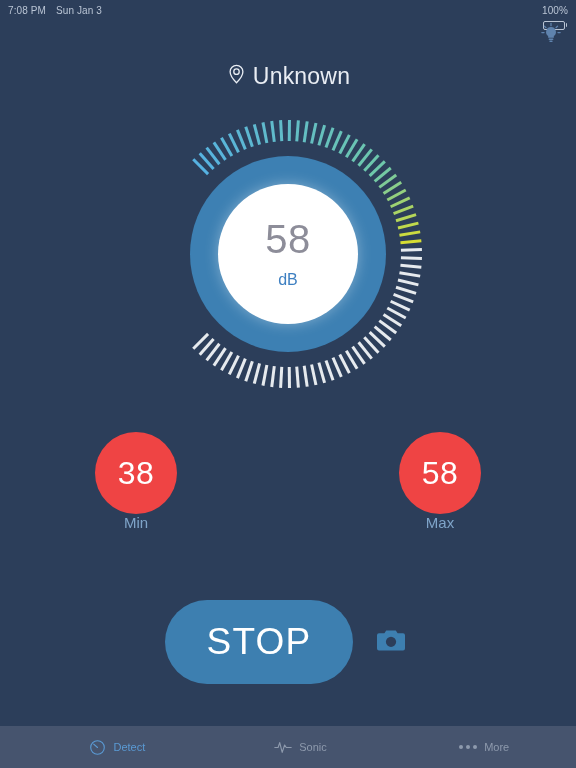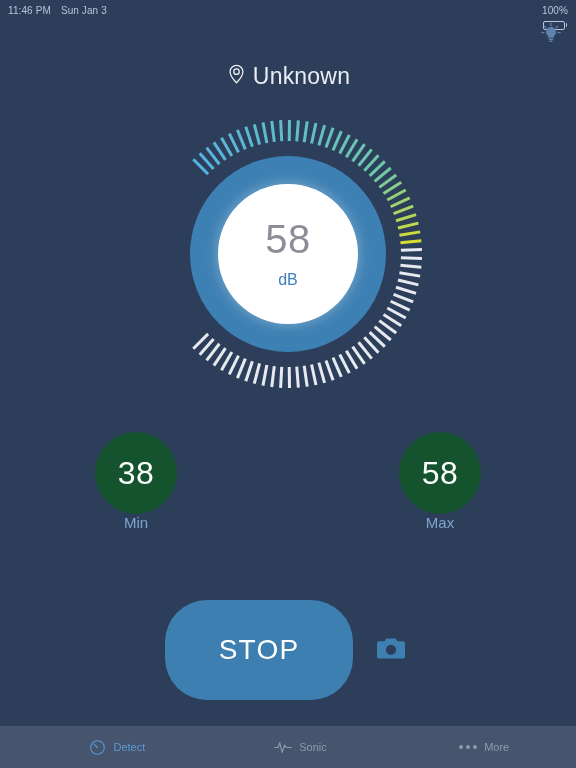--- a/index.html
+++ b/index.html
@@ -146,21 +146,21 @@
     gap: 222px;
   }
   .mm-item {
     display: flex;
     flex-direction: column;
     align-items: center;
   }
   .mm-circle {
     width: 82px; height: 82px;
     border-radius: 50%;
-    background: #14532d;
+    background: #ef4444;
     display: flex;
     align-items: center;
     justify-content: center;
     color: #ffffff;
     font-size: 32px;
     letter-spacing: 0.5px;
   }
   .mm-label {
     font-size: 15px;
     color: #7fa4c9;
@@ -171,28 +171,28 @@
     position: absolute;
     top: 600px;
     left: 0; right: 0;
     display: flex;
     align-items: center;
     justify-content: center;
     gap: 18px;
   }
   .stop-btn {
     width: 188px;
-    height: 100px;
+    height: 84px;
     border-radius: 42px;
     background: #3d7fb0;
     display: flex;
     align-items: center;
     justify-content: center;
     color: #ffffff;
-    font-size: 28px;
+    font-size: 37px;
     letter-spacing: 1.2px;
     cursor: pointer;
     border: none;
     font-family: "Liberation Sans", sans-serif;
   }
   .cam-btn {
     width: 40px; height: 40px;
     display: flex;
     align-items: center;
     justify-content: center;
@@ -235,21 +235,21 @@
   .dots { display: flex; gap: 3px; align-items: center; }
   .dots i { width: 4px; height: 4px; border-radius: 50%; background: currentColor; display:block; }
 </style>
 </head>
 <body>
 
 <div id="app">
 
   <div class="statusbar">
     <div class="status-left">
-      <span>11:46 PM</span>
+      <span>7:08 PM</span>
       <span>Sun Jan 3</span>
     </div>
     <div class="status-right">
       <span class="wifi-ico">
         <svg viewBox="0 0 16 12" width="12" height="9">
           <path d="M8 11.2 L5.6 8.4 Q8 6.3 10.4 8.4 Z" fill="#b9c4d4"></path>
           <path d="M3.6 6.2 Q8 2.4 12.4 6.2" stroke="#b9c4d4" stroke-width="1.5" fill="none" stroke-linecap="round"></path>
           <path d="M1.4 3.7 Q8 -1.6 14.6 3.7" stroke="#b9c4d4" stroke-width="1.5" fill="none" stroke-linecap="round"></path>
         </svg>
       </span>

